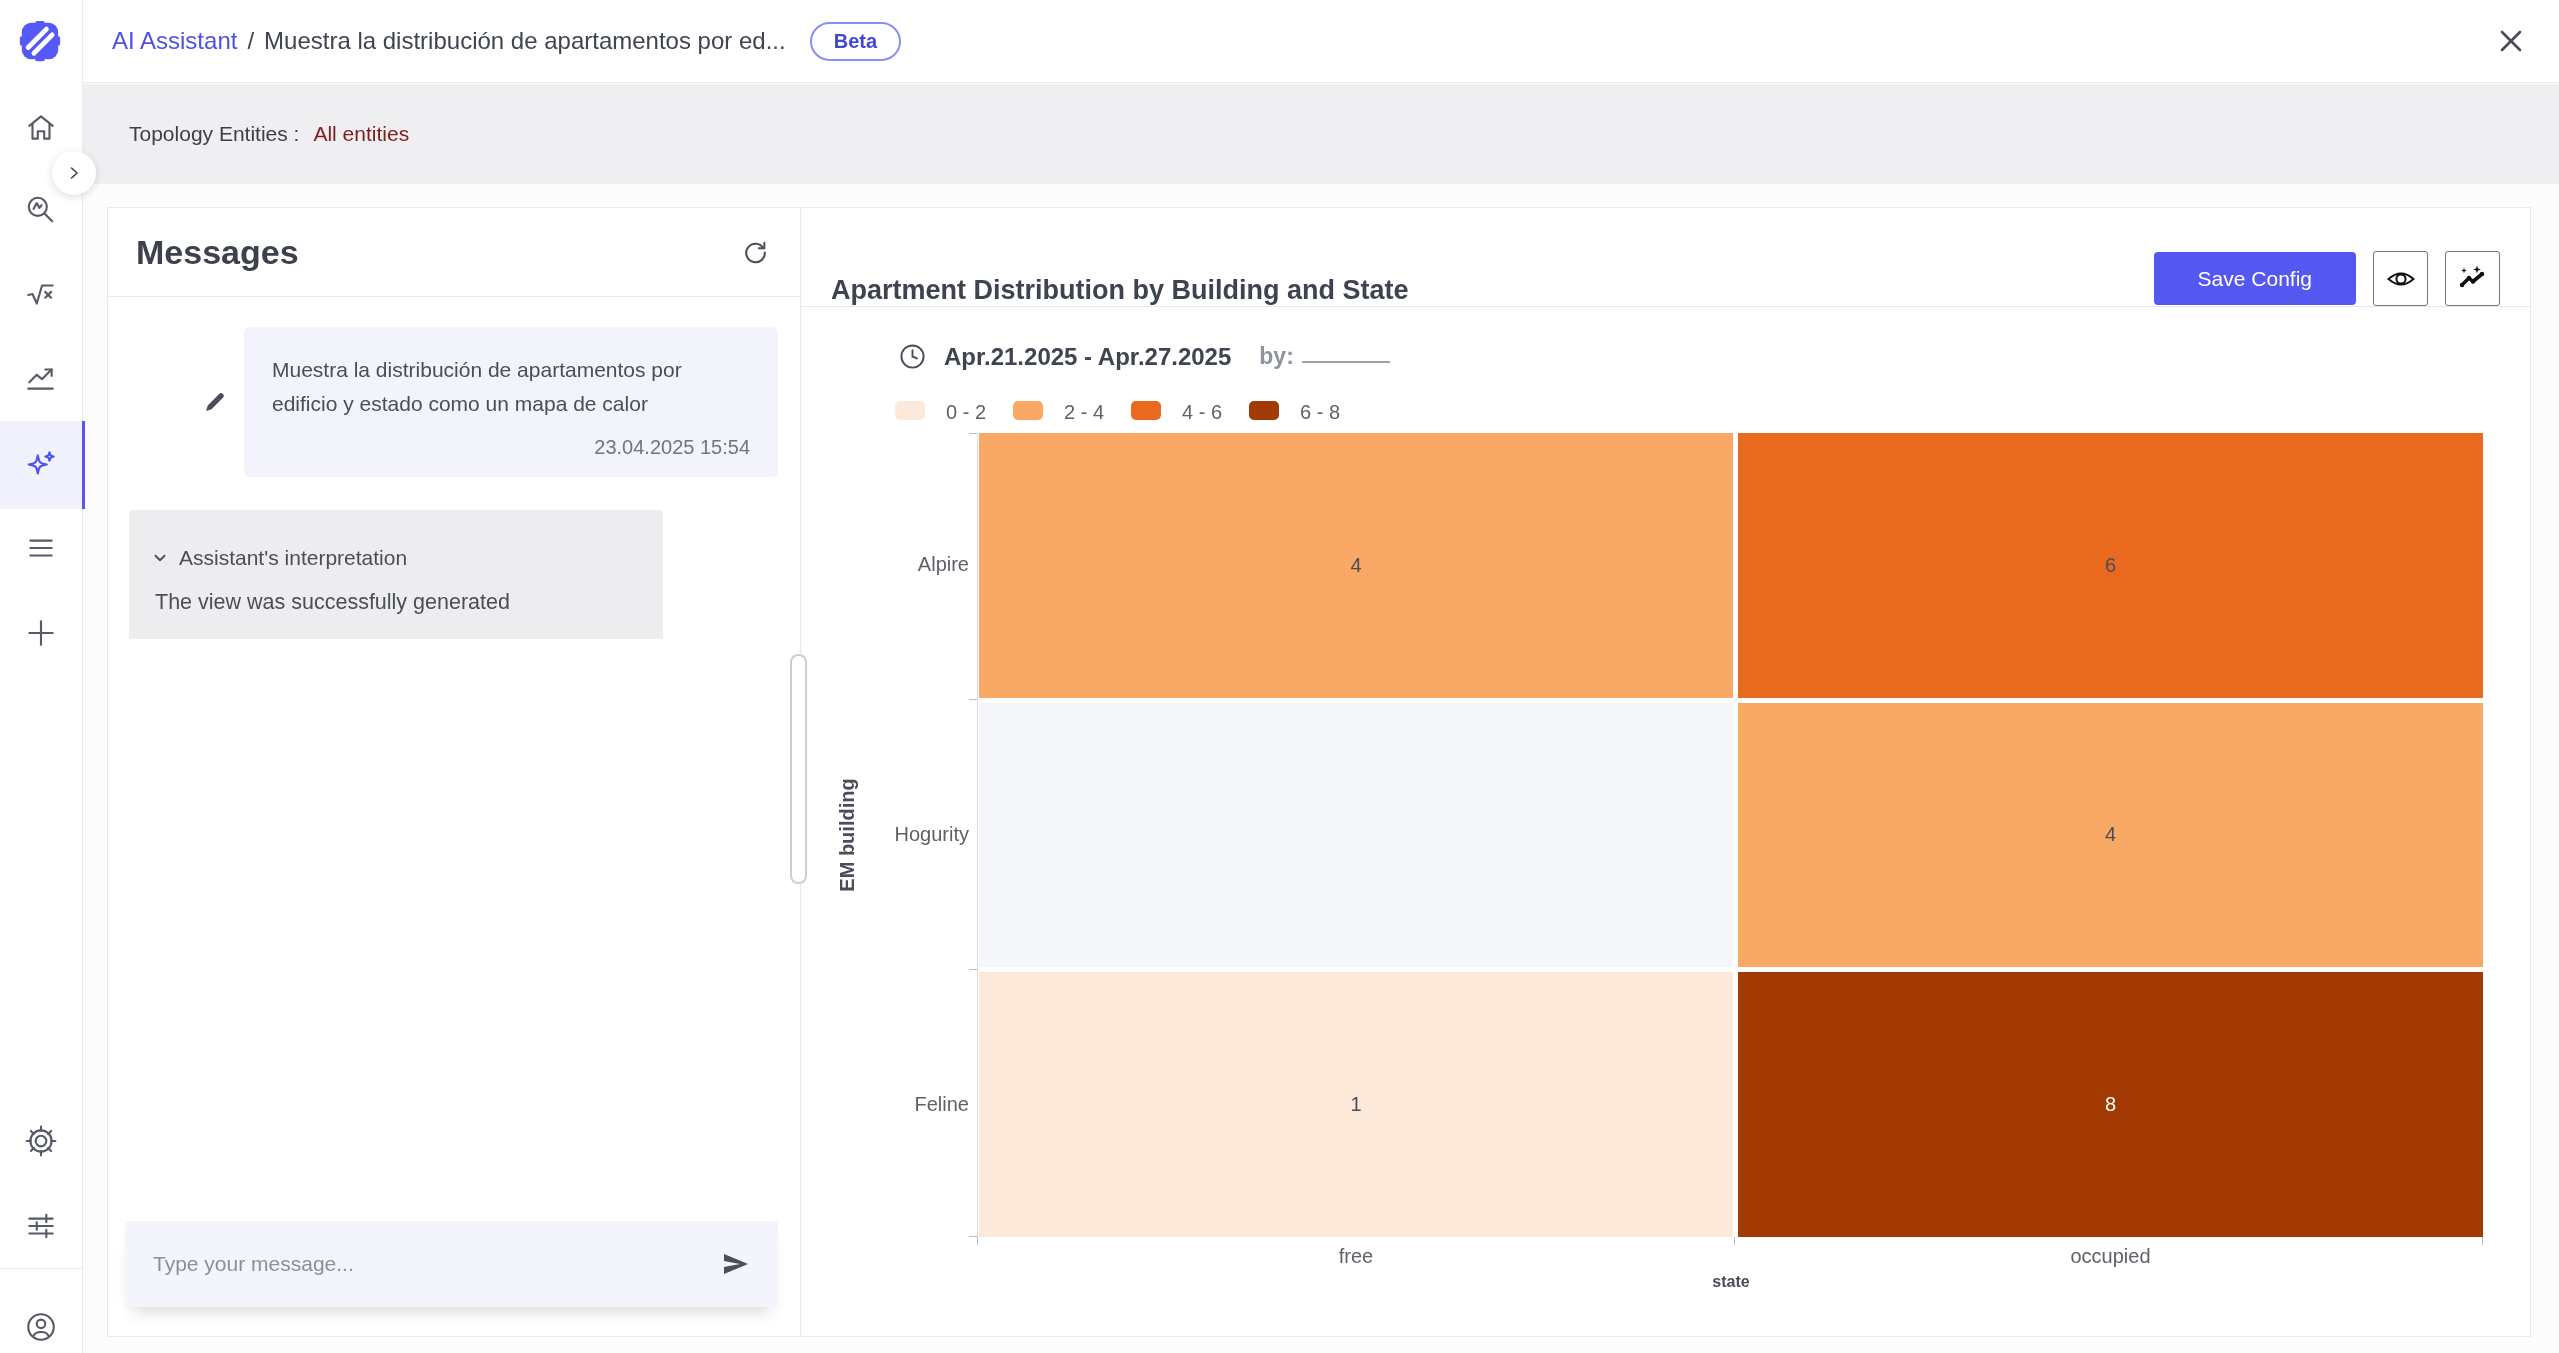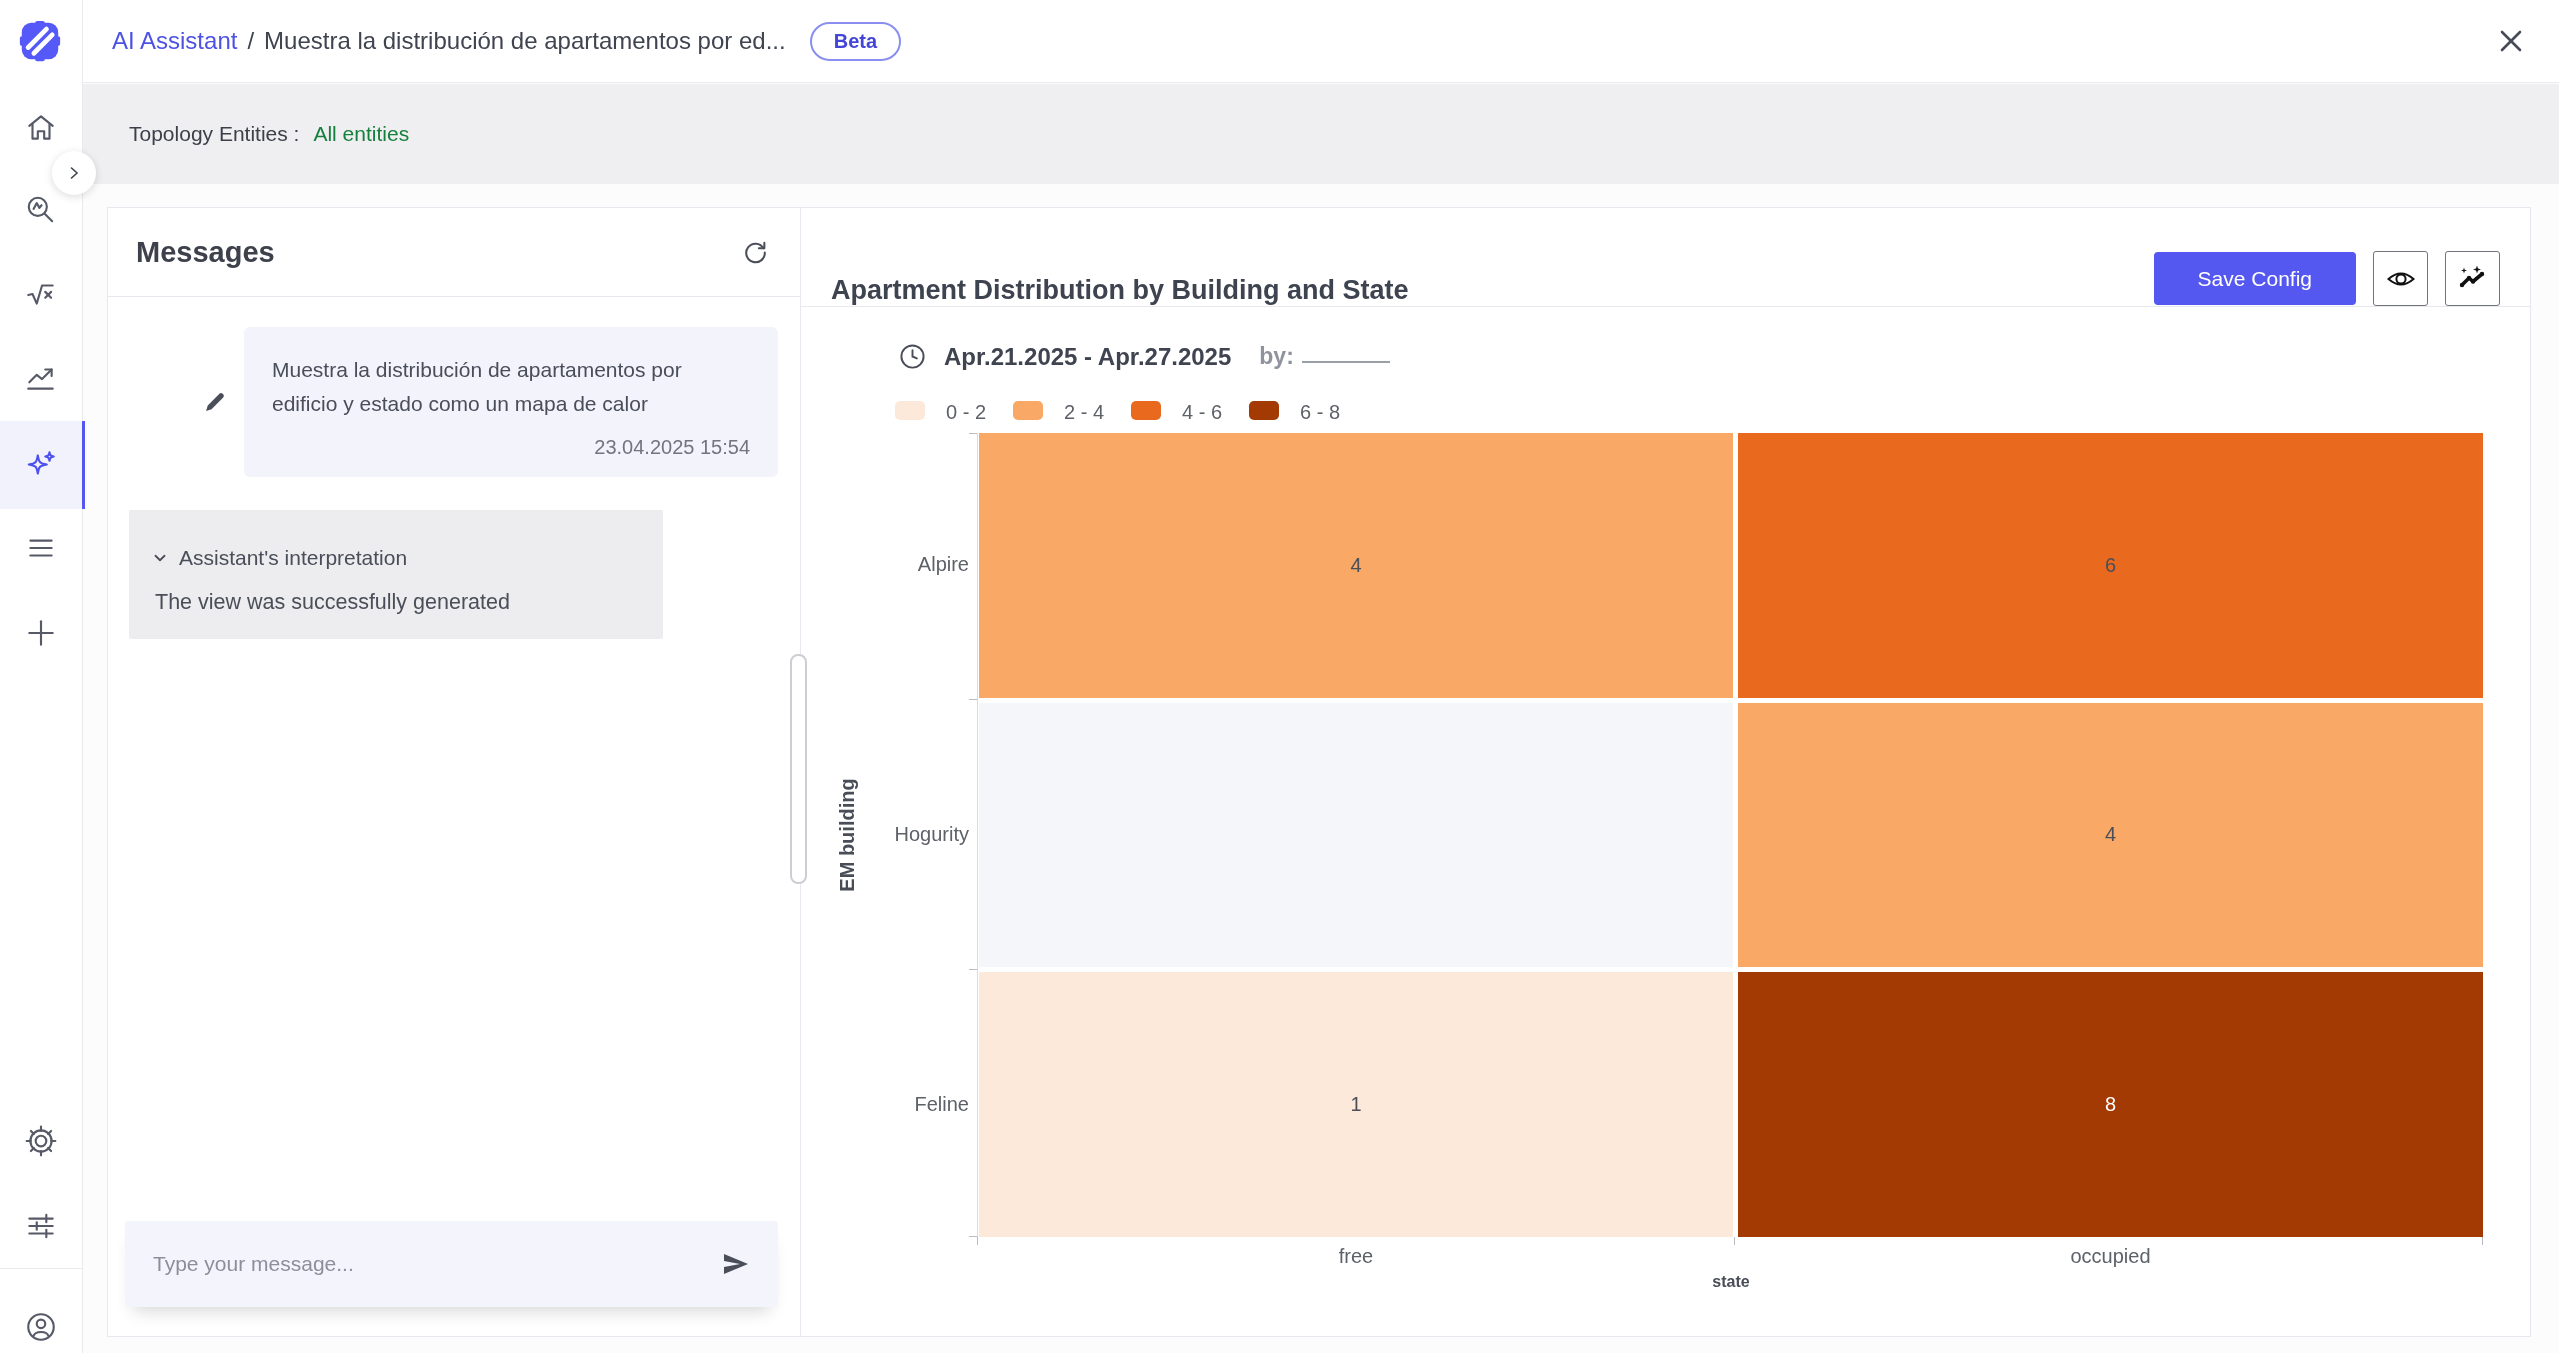--- a/index.html
+++ b/index.html
@@ -20,32 +20,32 @@
   .crumb-root{color:#4d52e4;font-size:24px;text-decoration:none;cursor:pointer;}
   .crumb-sep{color:#3f4450;font-size:24px;margin:0 10px;}
   .crumb-cur{color:#3f4450;font-size:24px;}
   .beta{margin-left:24px;border:2px solid #8a8ef0;color:#4346d8;font-weight:bold;font-size:20px;padding:6px 22px;border-radius:999px;}
   .close-btn{margin-left:auto;cursor:pointer;width:36px;height:36px;display:flex;align-items:center;justify-content:center;}
   .close-btn svg{width:28px;height:28px;stroke:#474b55;stroke-width:2.6;stroke-linecap:round;}
 
   
   .subheader{position:absolute;left:83px;right:0;top:84px;height:100px;background:#efeff2;display:flex;align-items:center;padding-left:46px;font-size:21px;z-index:2;}
   .subheader .lbl{color:#3d4049;}
-  .subheader .lnk{color:#15803d;margin-left:14px;cursor:pointer;text-decoration:none;}
+  .subheader .lnk{color:#7f1d1d;margin-left:14px;cursor:pointer;text-decoration:none;}
   .expander{position:absolute;left:52px;top:151px;width:44px;height:44px;border-radius:50%;background:#fff;box-shadow:0 2px 8px rgba(0,0,0,.14);display:flex;align-items:center;justify-content:center;cursor:pointer;z-index:7;}
   .expander svg{width:20px;height:20px;stroke:#3f434e;stroke-width:2.6;fill:none;stroke-linecap:round;stroke-linejoin:round;}
 
   
   .panels{position:absolute;left:107px;top:207px;width:2424px;height:1130px;background:#fff;border:1px solid #e8e9ee;display:flex;box-sizing:border-box;}
   .messages-col{position:relative;width:693px;border-right:1px solid #e8e9ee;box-sizing:border-box;z-index:3;}
   .chart-col{position:relative;flex:1;z-index:1;}
 
   
   .msg-header{height:89px;display:flex;align-items:center;padding:0 28px;border-bottom:1px solid #e8e9ee;box-sizing:border-box;}
-  .msg-title{font-size:29px;font-weight:bold;color:#3d414c;}
+  .msg-title{font-size:34px;font-weight:bold;color:#3d414c;}
   .refresh{margin-left:auto;cursor:pointer;width:34px;height:34px;display:flex;align-items:center;justify-content:center;}
   .refresh svg{width:27px;height:27px;stroke:#4a4e59;stroke-width:2.4;fill:none;stroke-linecap:round;stroke-linejoin:round;}
   .user-row{display:flex;align-items:center;margin-top:30px;padding-left:93px;}
   .pencil{width:27px;height:27px;flex:0 0 auto;margin-right:16px;}
   .pencil svg{width:27px;height:27px;fill:#4a4e59;}
   .bubble{width:534px;box-sizing:border-box;background:#f2f3fb;border-radius:6px;padding:26px 28px 18px;}
   .bubble-text{font-size:21px;line-height:1.6;color:#4a4e59;}
   .bubble-time{text-align:right;font-size:20px;color:#71757f;margin-top:16px;}
   .interp{margin:33px 0 0 21px;width:534px;box-sizing:border-box;background:#ededef;border-radius:2px;padding:18px 22px 24px;}
   .interp-head{display:flex;align-items:center;font-size:21px;color:#4a4e59;cursor:pointer;margin-top:18px;}

